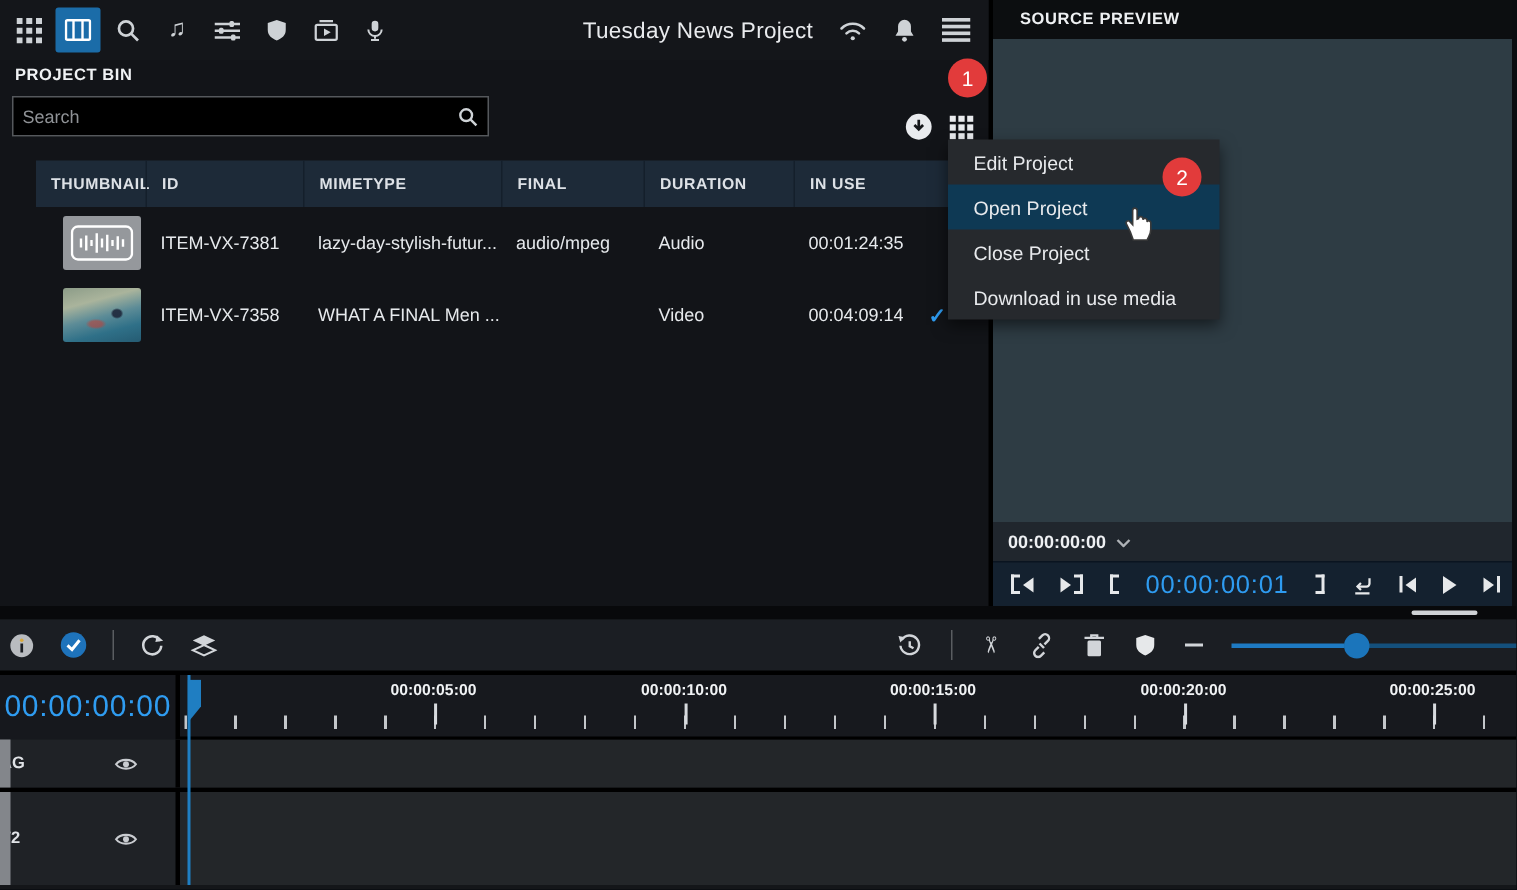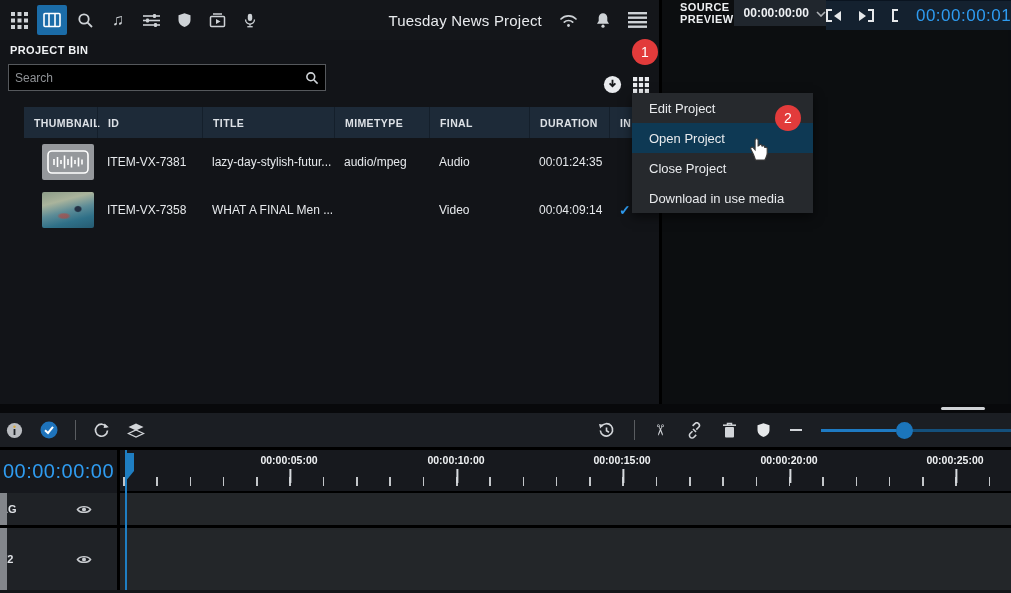--- a/index.html
+++ b/index.html
@@ -3,21 +3,21 @@
 <meta charset="utf-8">
 <style>
   * { margin:0; padding:0; box-sizing:border-box; }
   html,body { width:1011px; height:593px; overflow:hidden; background:#0b0d10;
     font-family:"Liberation Sans", sans-serif; }
   .screen { position:relative; width:1011px; height:593px; background:#0b0d10; }
 
   
   .top-section { position:relative; display:flex; height:404px; }
   .left-panel { position:relative; width:662px; background:#121418; border-right:3px solid #000; }
-  .right-panel { position:relative; width:346px; background:#0c0e10; display:flex; }
+  .right-panel { position:relative; width:346px; background:#0c0e10; display:flex; flex-direction:column; }
 
   
   .top-toolbar { display:flex; align-items:center; height:40px; padding:0 12px 0 4px; background:#14161a; }
   .tb-icon { width:30px; height:30px; display:flex; align-items:center; justify-content:center;
     color:#ced2d6; margin-right:3px; border-radius:2px; cursor:default; }
   .tb-icon.active { background:#1b6ca8; color:#fff; }
   .tb-right { margin-left:auto; display:flex; align-items:center; gap:17px; }
   .proj-title { color:#e9ebee; font-size:15px; letter-spacing:.2px; }
 
   .bin-label { padding:4px 0 2px 10px; color:#f0f2f4; font-size:11px; font-weight:bold; letter-spacing:.4px; }
@@ -262,21 +262,20 @@
               </svg>
             </span>
           </span>
         </div>
       </div>
 
       <div class="bin-table">
         <div class="t-head">
           <div class="cell">THUMBNAIL</div>
           <div class="cell">ID</div>
-          <div class="cell">TITLE</div>
           <div class="cell">MIMETYPE</div>
           <div class="cell">FINAL</div>
           <div class="cell">DURATION</div>
           <div class="cell">IN USE</div>
         </div>
 
         <div class="t-row">
           <div class="cell">
             <div class="thumb audio">
               <svg width="42" height="24" viewBox="0 0 42 24" fill="none" stroke="#fff" stroke-width="1.6">

